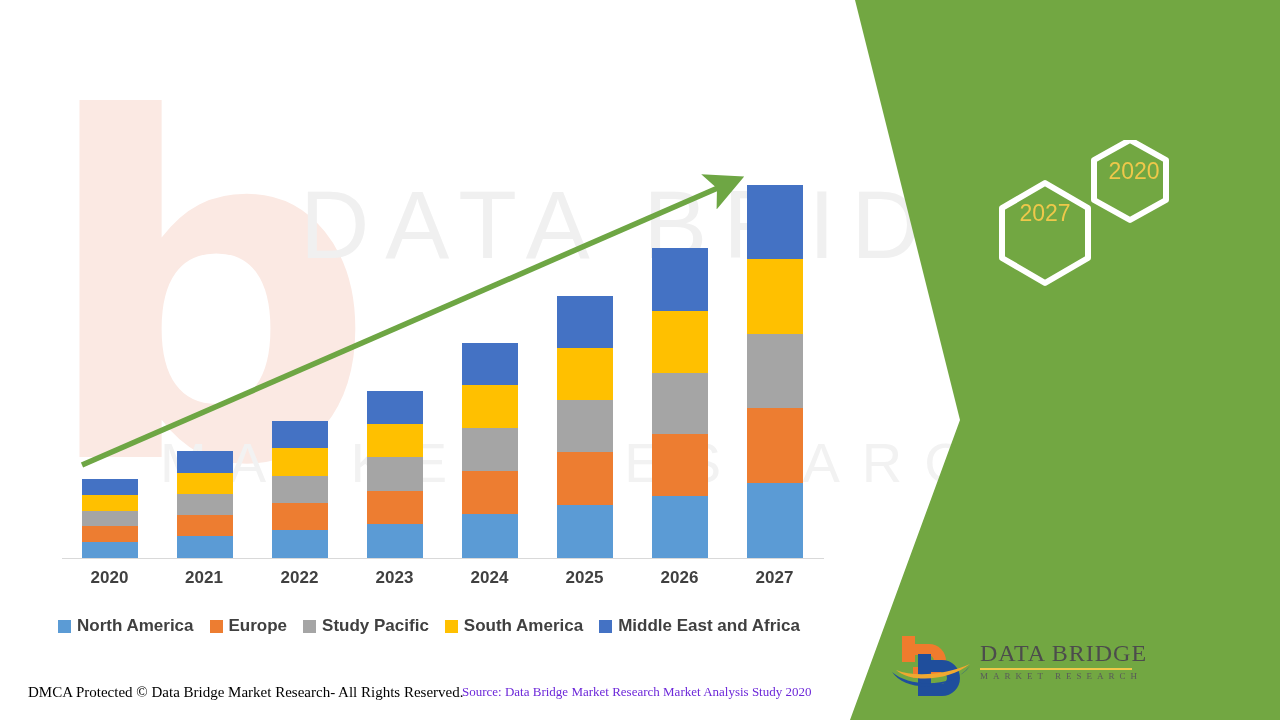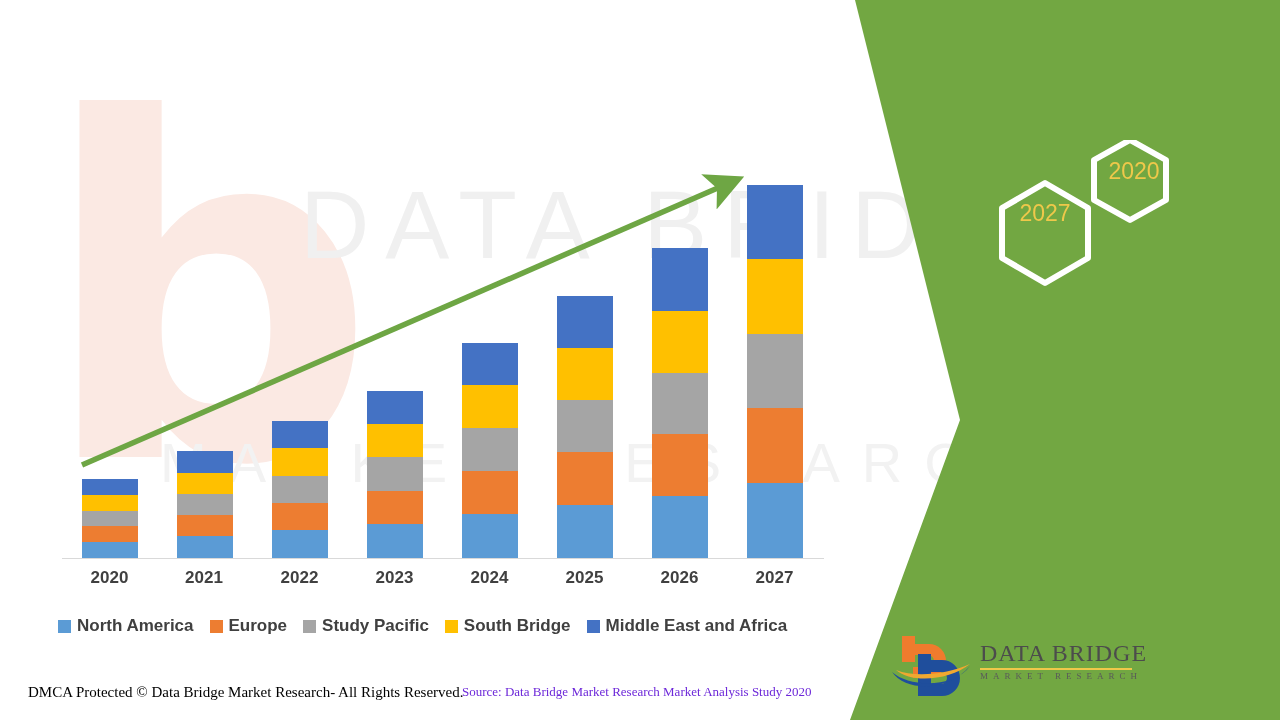--- a/index.html
+++ b/index.html
@@ -185,21 +185,21 @@
       <div class="lg-item">
         <span class="lg-swatch" style="background: rgb(237, 125, 49);"></span>
         <span class="lg-text">Europe</span>
       </div>
       <div class="lg-item">
         <span class="lg-swatch" style="background: rgb(165, 165, 165);"></span>
         <span class="lg-text">Study Pacific</span>
       </div>
       <div class="lg-item">
         <span class="lg-swatch" style="background: rgb(255, 192, 0);"></span>
-        <span class="lg-text">South Bridge</span>
+        <span class="lg-text">South America</span>
       </div>
       <div class="lg-item">
         <span class="lg-swatch" style="background: rgb(68, 114, 196);"></span>
         <span class="lg-text">Middle East and Africa</span>
       </div>
     </div>
 
   <div class="footer-left">DMCA Protected © Data Bridge Market Research- All Rights Reserved.</div>
   <div class="footer-src">Source: Data Bridge Market Research Market Analysis Study 2020</div>
 

